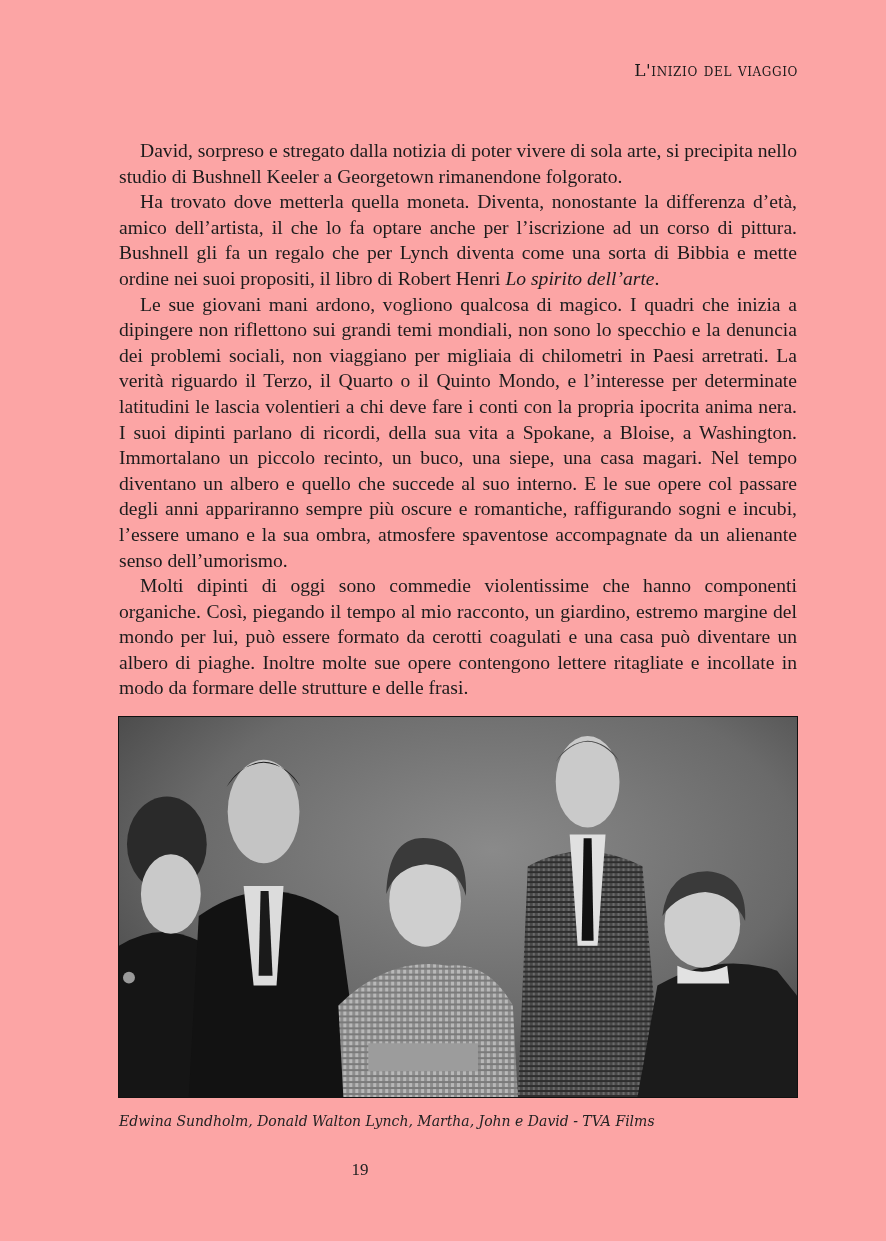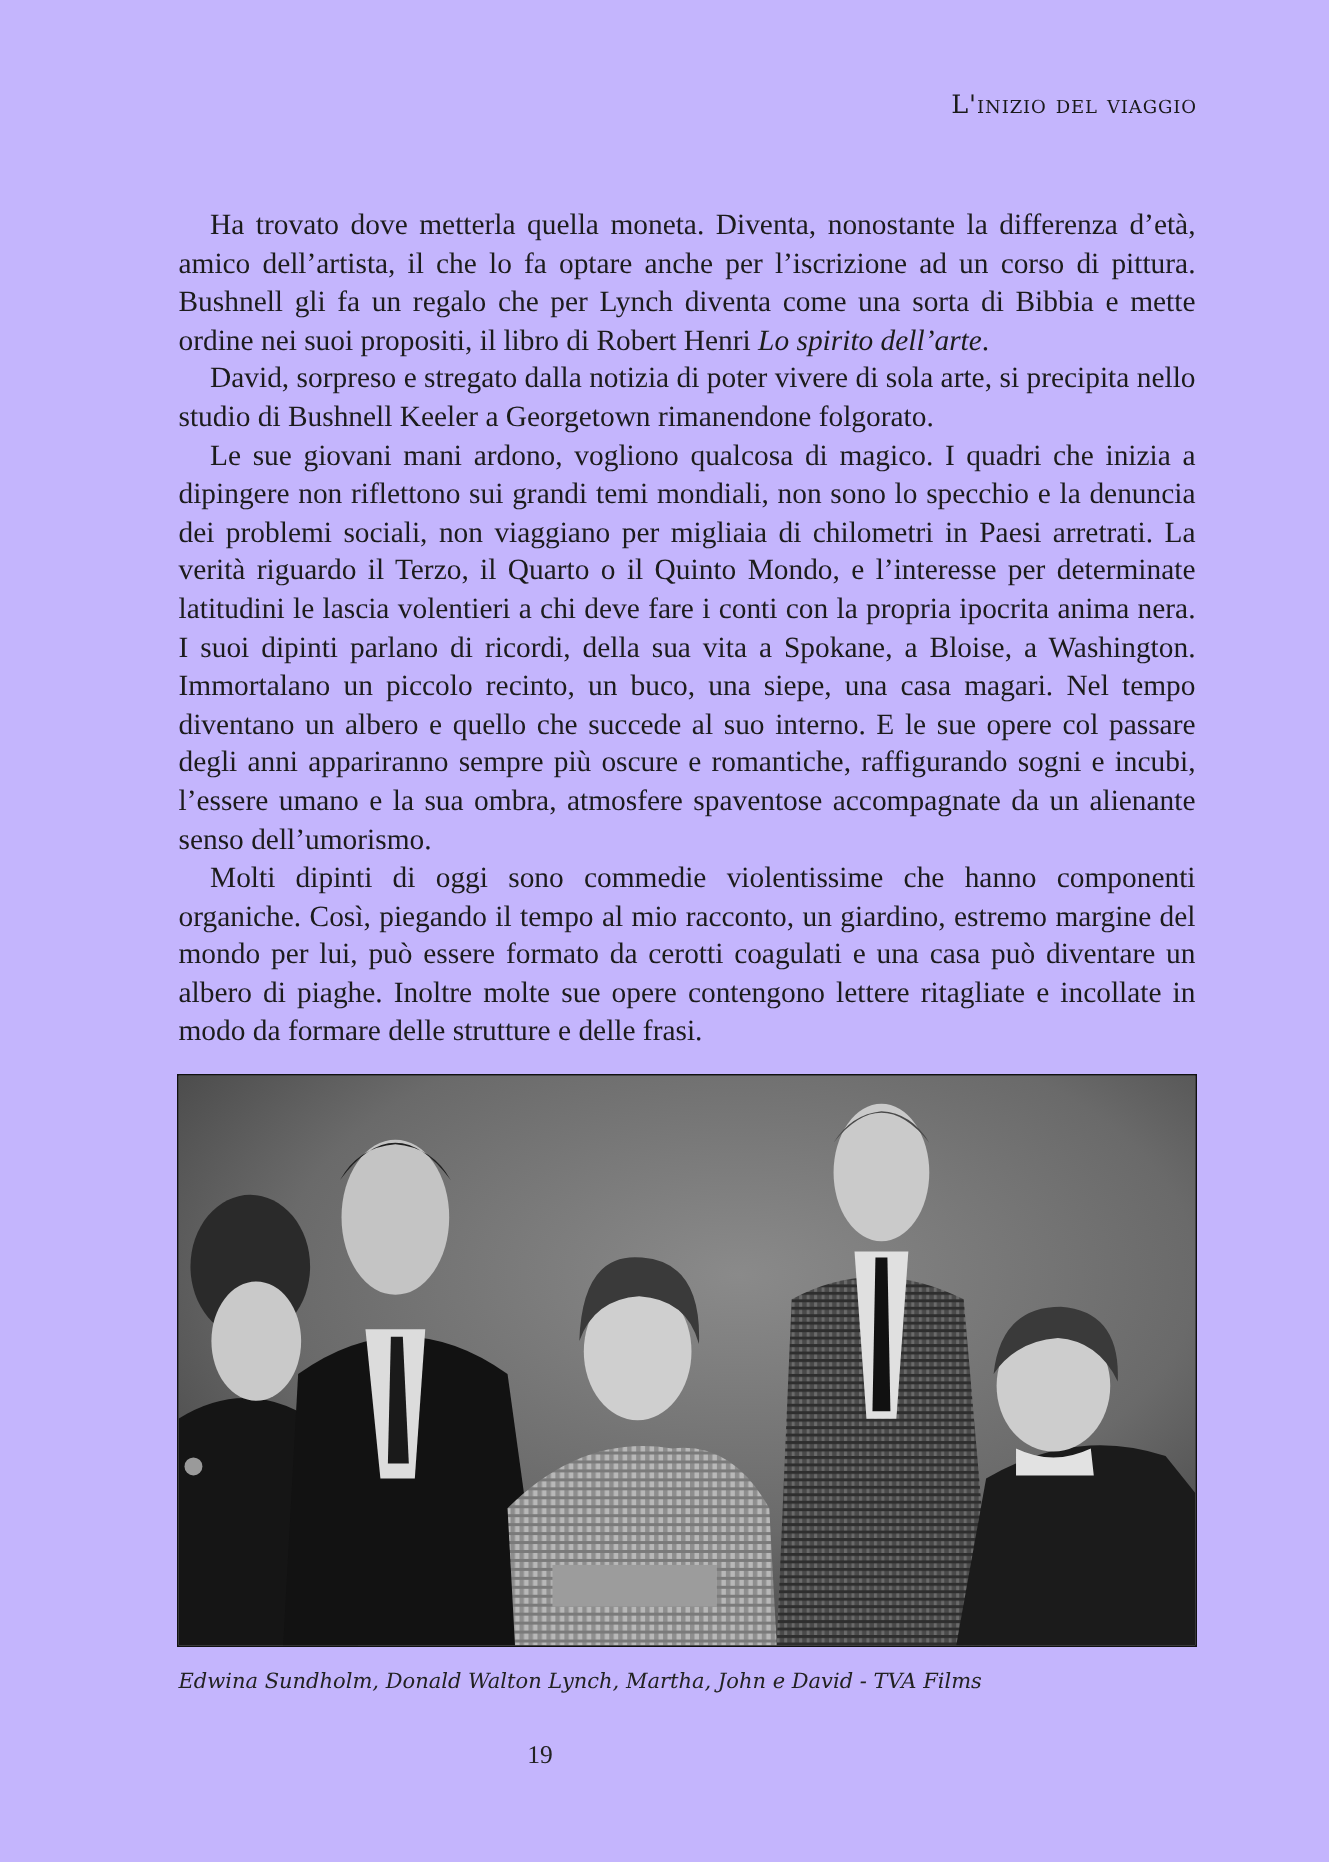--- a/index.html
+++ b/index.html
@@ -1,17 +1,17 @@
 <!DOCTYPE html>
 <html><head>
   <meta charset="utf-8">
   <style>
     html, body { margin: 0; padding: 0; background: #ffffff; }
     body { width: 886px; height: 1241px; position: relative; overflow: hidden; }
-    .page { position: absolute; left: 0; top: 0; width: 886px; height: 1241px; background: #c4b5fd; }
+    .page { position: absolute; left: 0; top: 0; width: 886px; height: 1241px; background: #fca5a5; }
     .running-head {
       position: absolute; right: 88px; top: 60px;
       font-family: "DejaVu Serif", serif; font-size: 17px; color: #1a1a1a;
       font-variant: small-caps; letter-spacing: 0.6px;
     }
     .body-text {
       position: absolute; left: 119px; top: 138px; width: 678px;
       font-family: "Liberation Serif", serif; font-size: 19.6px; line-height: 25.6px;
       color: #1c1c1c; text-align: justify;
     }
@@ -31,22 +31,22 @@
       font-family: "Liberation Serif", serif; font-size: 17px; color: #222;
     }
   </style>
 </head>
 <body>
 
 <div class="page">
   <div class="running-head">L'inizio del viaggio</div>
 
   <div class="body-text">
+    <p>David, sorpreso e stregato dalla notizia di poter vivere di sola arte, si precipita nello studio di Bushnell Keeler a Georgetown rimanendone folgorato.</p>
     <p><span>Ha trovato dove metterla quella moneta. Diventa, nonostante la differenza d’età, amico dell’artista, il che lo fa optare anche per l’iscrizione ad un corso di pittura. Bushnell gli fa un regalo che per Lynch diventa come una sorta di Bibbia e mette ordine nei suoi propositi, il libro di Robert Henri </span><span class="it">Lo spirito dell’arte</span><span>.</span></p>
-    <p>David, sorpreso e stregato dalla notizia di poter vivere di sola arte, si precipita nello studio di Bushnell Keeler a Georgetown rimanendone folgorato.</p>
     <p>Le sue giovani mani ardono, vogliono qualcosa di magico. I quadri che inizia a dipingere non riflettono sui grandi temi mondiali, non sono lo specchio e la denuncia dei problemi sociali, non viaggiano per migliaia di chilometri in Paesi arretrati. La verità riguardo il Terzo, il Quarto o il Quinto Mondo, e l’interesse per determinate latitudini le lascia volentieri a chi deve fare i conti con la propria ipocrita anima nera. I suoi dipinti parlano di ricordi, della sua vita a Spokane, a Bloise, a Washington. Immortalano un piccolo recinto, un buco, una siepe, una casa magari. Nel tempo diventano un albero e quello che succede al suo interno. E le sue opere col passare degli anni appariranno sempre più oscure e romantiche, raffigurando sogni e incubi, l’essere umano e la sua ombra, atmosfere spaventose accompagnate da un alienante senso dell’umorismo.</p>
     <p>Molti dipinti di oggi sono commedie violentissime che hanno componenti organiche. Così, piegando il tempo al mio racconto, un giardino, estremo margine del mondo per lui, può essere formato da cerotti coagulati e una casa può diventare un albero di piaghe. Inoltre molte sue opere contengono lettere ritagliate e incollate in modo da formare delle strutture e delle frasi.</p>
   </div>
 
   <div class="photo">
     <svg viewBox="0 0 680 382" preserveAspectRatio="none">
       <defs>
         <radialGradient id="bg" cx="55%" cy="35%" r="75%">
           <stop offset="0%" stop-color="#8a8a8a"></stop>
           <stop offset="60%" stop-color="#6a6a6a"></stop>

